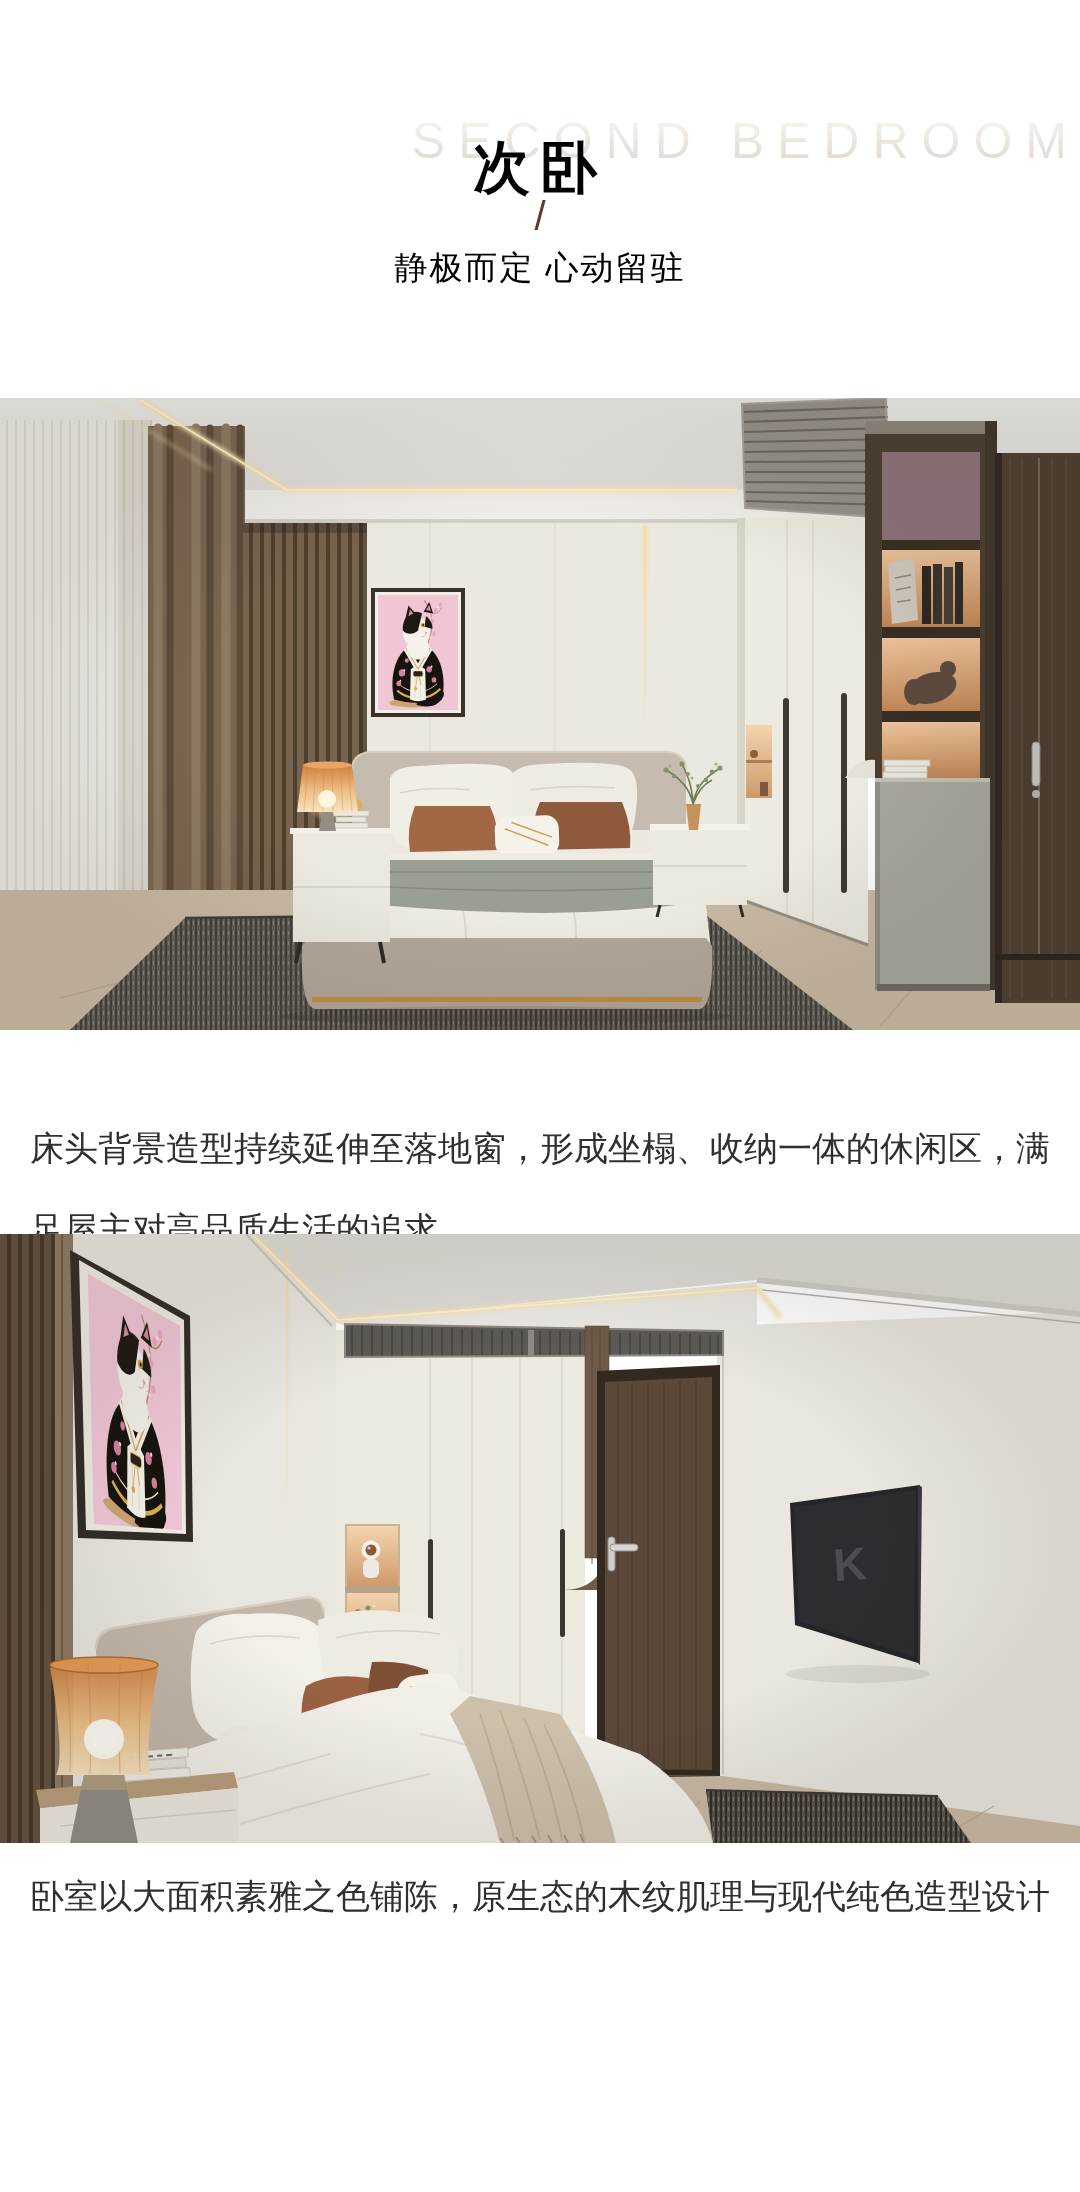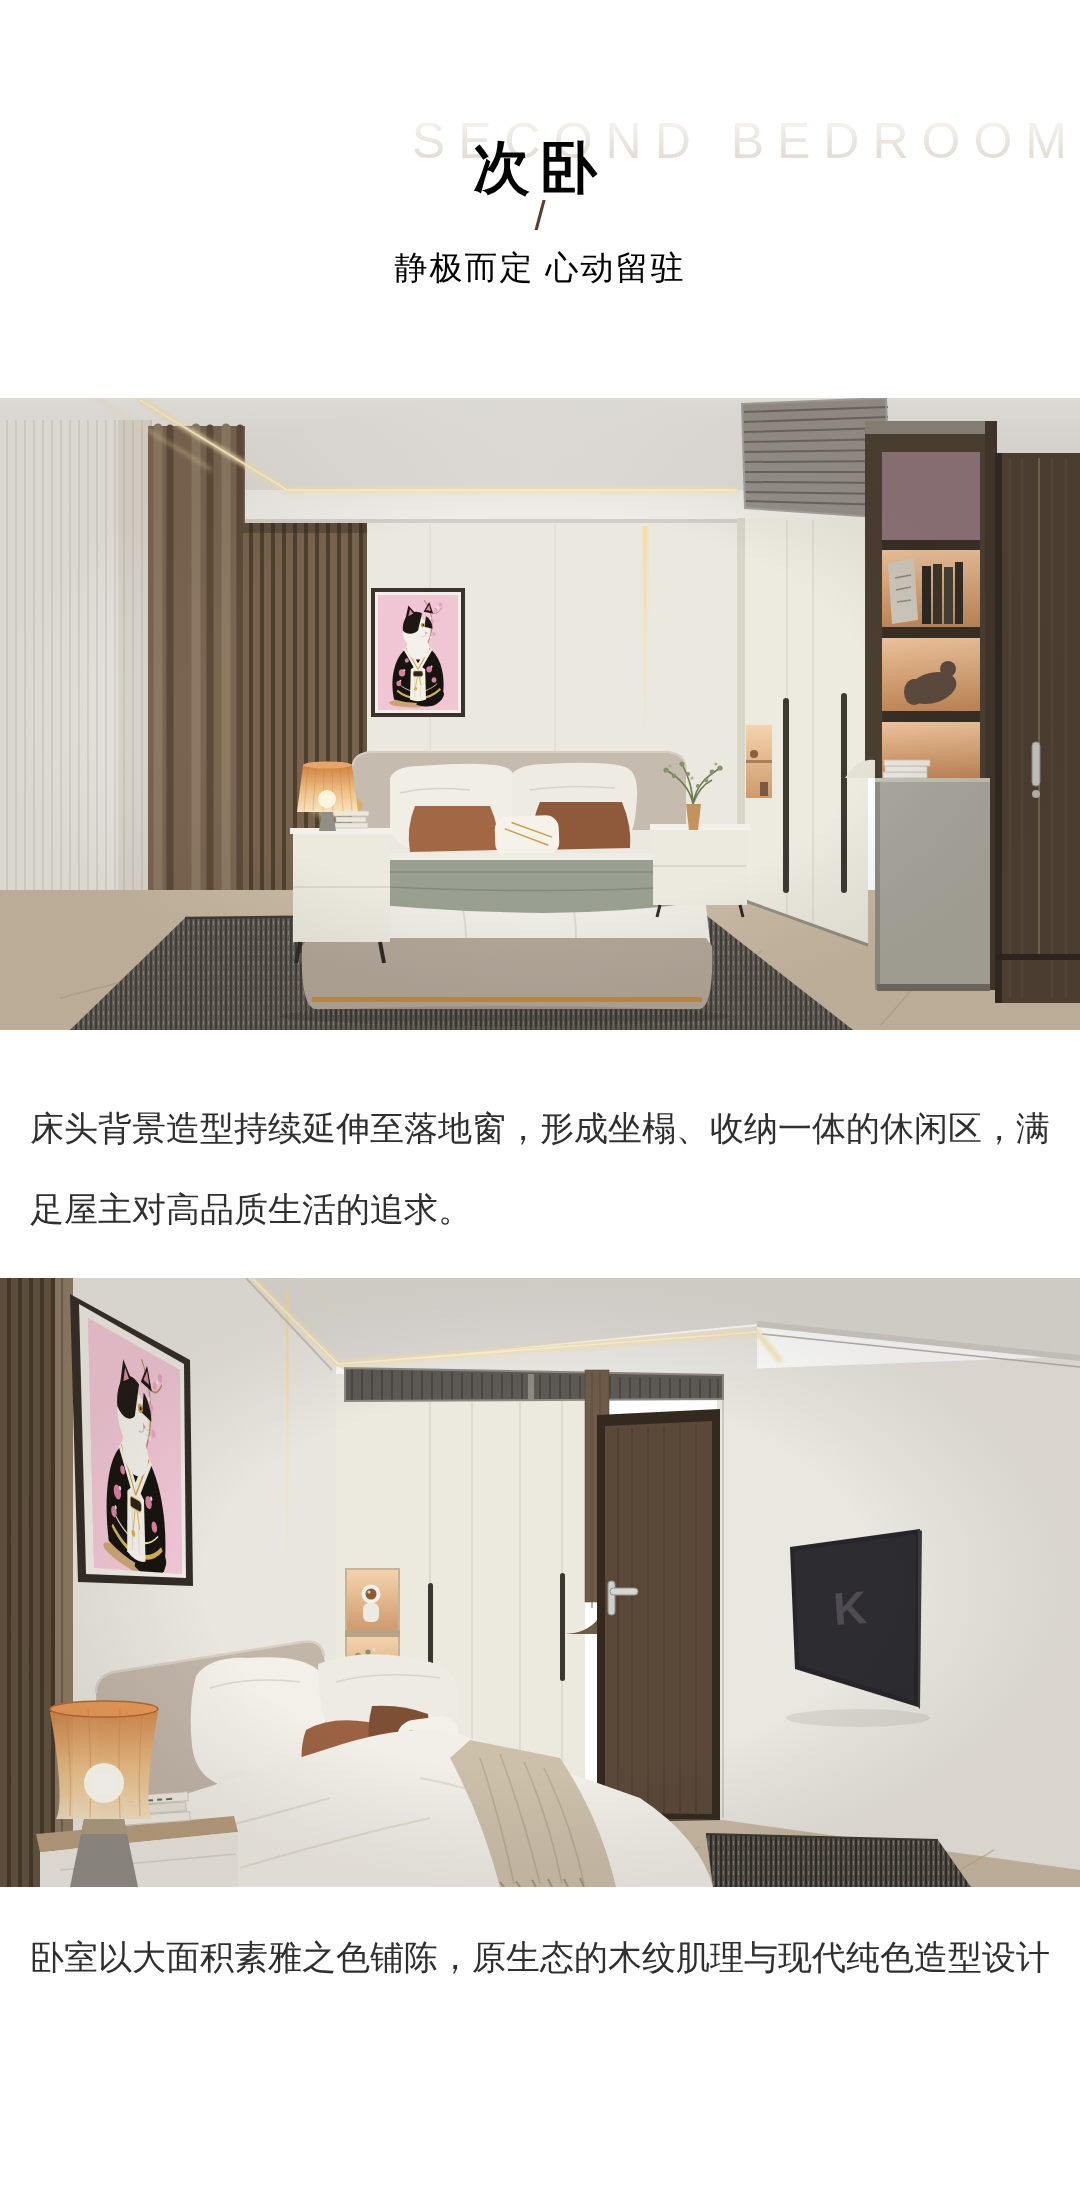--- a/index.html
+++ b/index.html
@@ -16,22 +16,22 @@
     font-size:57px;font-weight:700;letter-spacing:10px;color:#000000;}
   .divider{position:absolute;top:194px;left:0;width:100%;text-align:center;
     font-size:40px;font-weight:300;color:#5f3a26;}
   .tagline{position:absolute;top:246px;left:0;width:100%;text-align:center;
     font-size:33px;letter-spacing:2px;color:#000000;}
   figure{margin:0;padding:0;display:block;}
   figure svg{display:block;}
   .para{padding-left:30px;padding-right:30px;box-sizing:border-box;
     font-size:34px;color:#2f2f2f;line-height:81px;}
   .para div{white-space:nowrap;}
-  .para-1{height:248px;padding-top:58px;}
-  .para-2{height:277px;padding-top:30px;}
+  .para-1{height:204px;padding-top:78px;}
+  .para-2{height:277px;padding-top:13px;}
 </style>
 </head>
 <body>
 
 <svg width="0" height="0" style="position:absolute" aria-hidden="true">
   <defs>
     <linearGradient id="ceil1" x1="0" y1="0" x2="0" y2="1">
       <stop offset="0" stop-color="#edece8"></stop>
         <stop offset="1" stop-color="#e0ddd8"></stop>
     </linearGradient>

